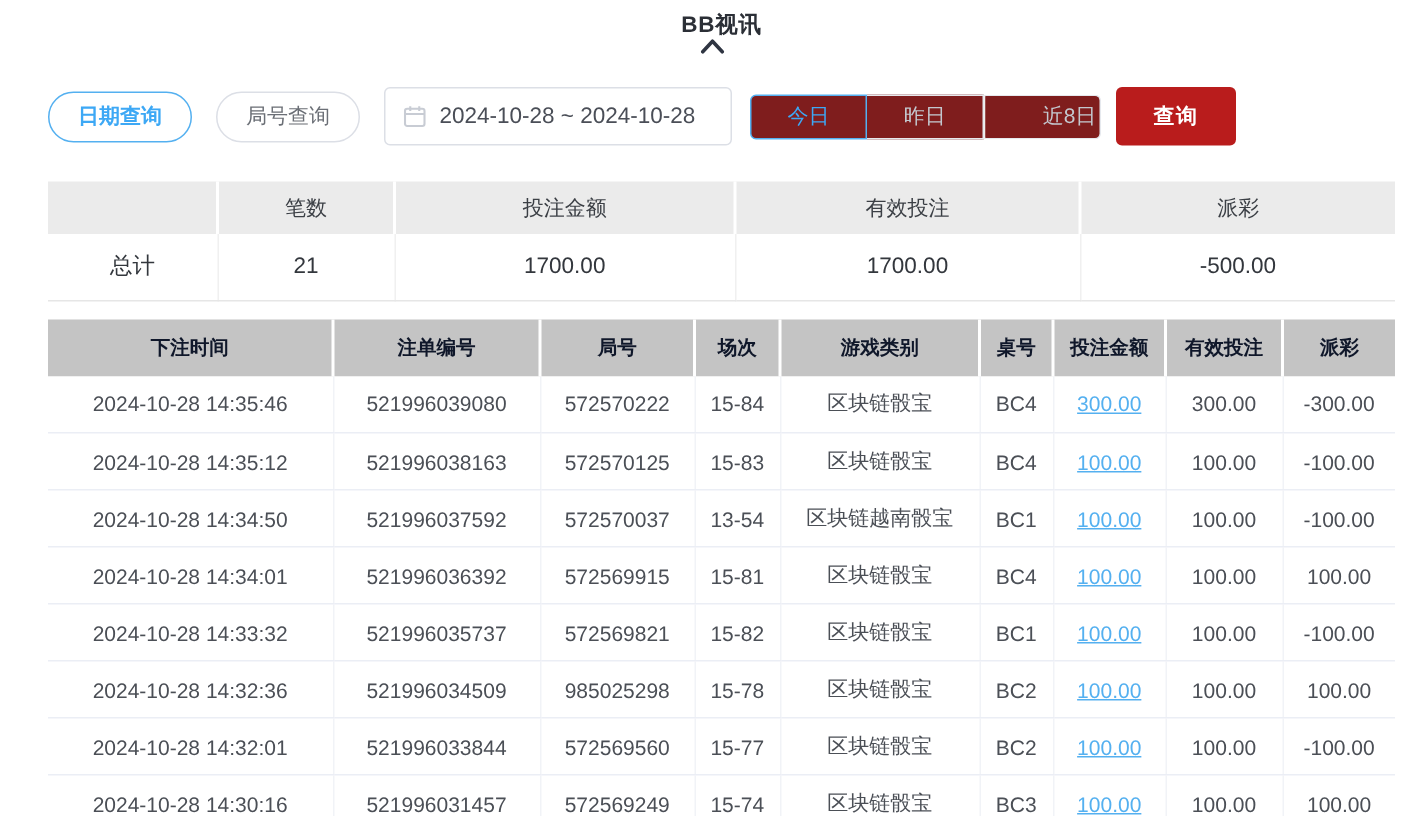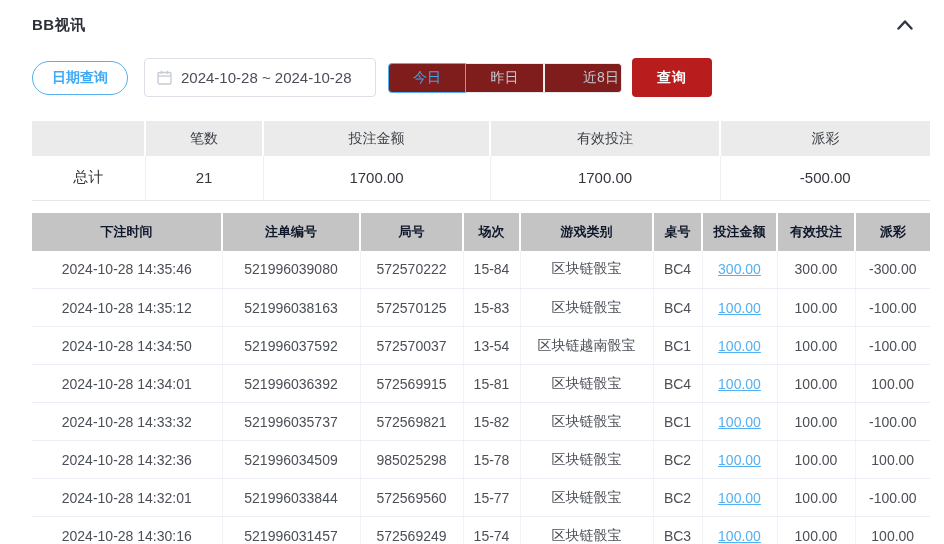--- a/index.html
+++ b/index.html
@@ -1,21 +1,21 @@
 <!DOCTYPE html>
 <html><head>
 <meta charset="utf-8">
 <style>
   * { margin:0; padding:0; box-sizing:border-box; }
   html,body { width:944px; height:544px; overflow:hidden; background:#fff;
     font-family:"Liberation Sans","DejaVu Sans",sans-serif; }
   .panel { width:944px; height:544px; padding:14px 14px 0 32px; overflow:hidden; }
 
   
-  .panel-header { display:flex; justify-content:space-between; align-items:center; height:22px; }
+  .panel-header { display:flex; justify-content:flex-end; align-items:center; height:22px;flex-direction:column; }
   .panel-title { font-size:15px; font-weight:700; color:#2b2f36; letter-spacing:.5px; }
   .collapse-btn { width:26px; height:22px; display:flex; align-items:center; justify-content:center;
     cursor:pointer; background:none; border:none; margin-right:12px; }
 
   
   .filter-bar { margin-top:22px; display:flex; align-items:center; }
   .pill { height:34px; padding:0 19px; border-radius:17px; background:#fff; font-size:14px;
     cursor:pointer; display:inline-flex; align-items:center; }
   .pill.active { border:1px solid #54b0f0; color:#3da8f5; font-weight:700; }
   .pill.inactive { border:1px solid #dcdfe6; color:#6b6f76; margin-left:16px; }
@@ -69,20 +69,21 @@
       <span style="display:flex">
         <svg width="16" height="10" viewBox="0 0 16 10">
             <polyline points="1.5,8.5 8,1.5 14.5,8.5" fill="none" stroke="#2f3542" stroke-width="2.4" stroke-linecap="round" stroke-linejoin="round"></polyline>
           </svg>
       </span>
     </button>
   </div>
 
   <div class="filter-bar">
     <button class="pill active">日期查询</button>
+    <button class="pill inactive">局号查询</button>
 
     <div class="date-input">
       <span style="display:flex">
         <svg width="15" height="15" viewBox="0 0 15 15">
             <rect x="1" y="2.5" width="13" height="11.5" rx="1.5" fill="none" stroke="#c8ccd4" stroke-width="1.4"></rect>
             <line x1="1" y1="6" x2="14" y2="6" stroke="#c8ccd4" stroke-width="1.4"></line>
             <line x1="4.5" y1="0.8" x2="4.5" y2="4" stroke="#c8ccd4" stroke-width="1.4"></line>
             <line x1="10.5" y1="0.8" x2="10.5" y2="4" stroke="#c8ccd4" stroke-width="1.4"></line>
           </svg>
       </span>

